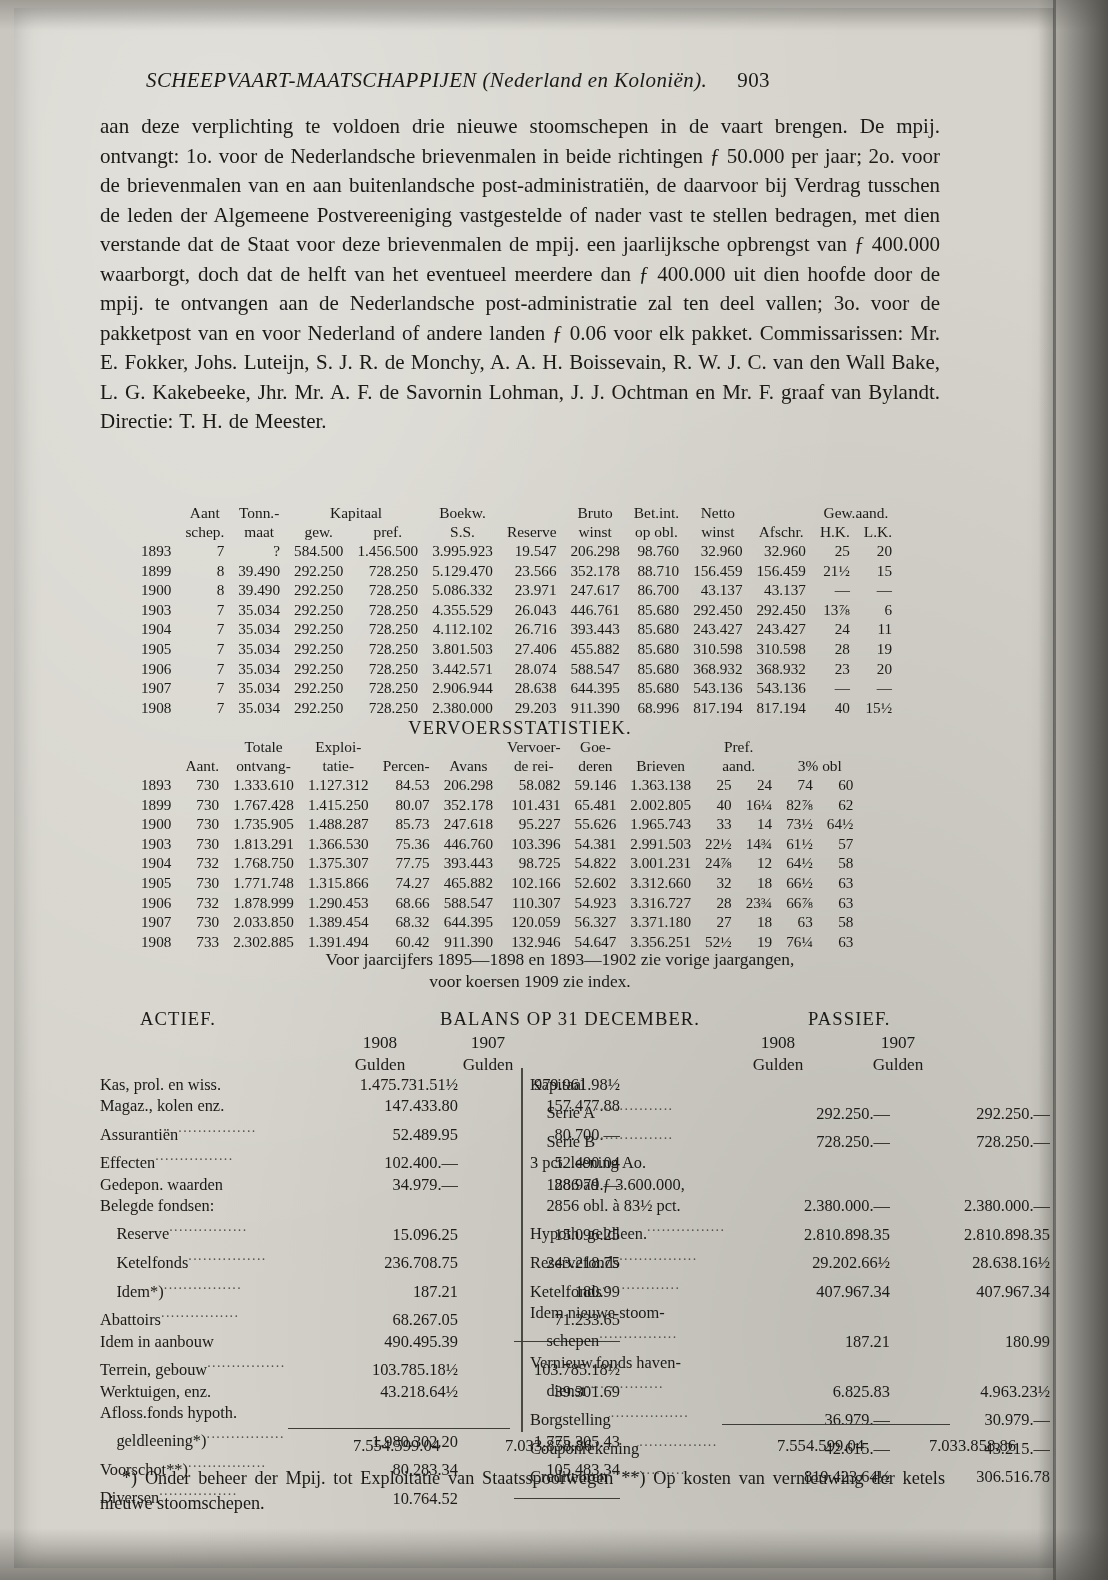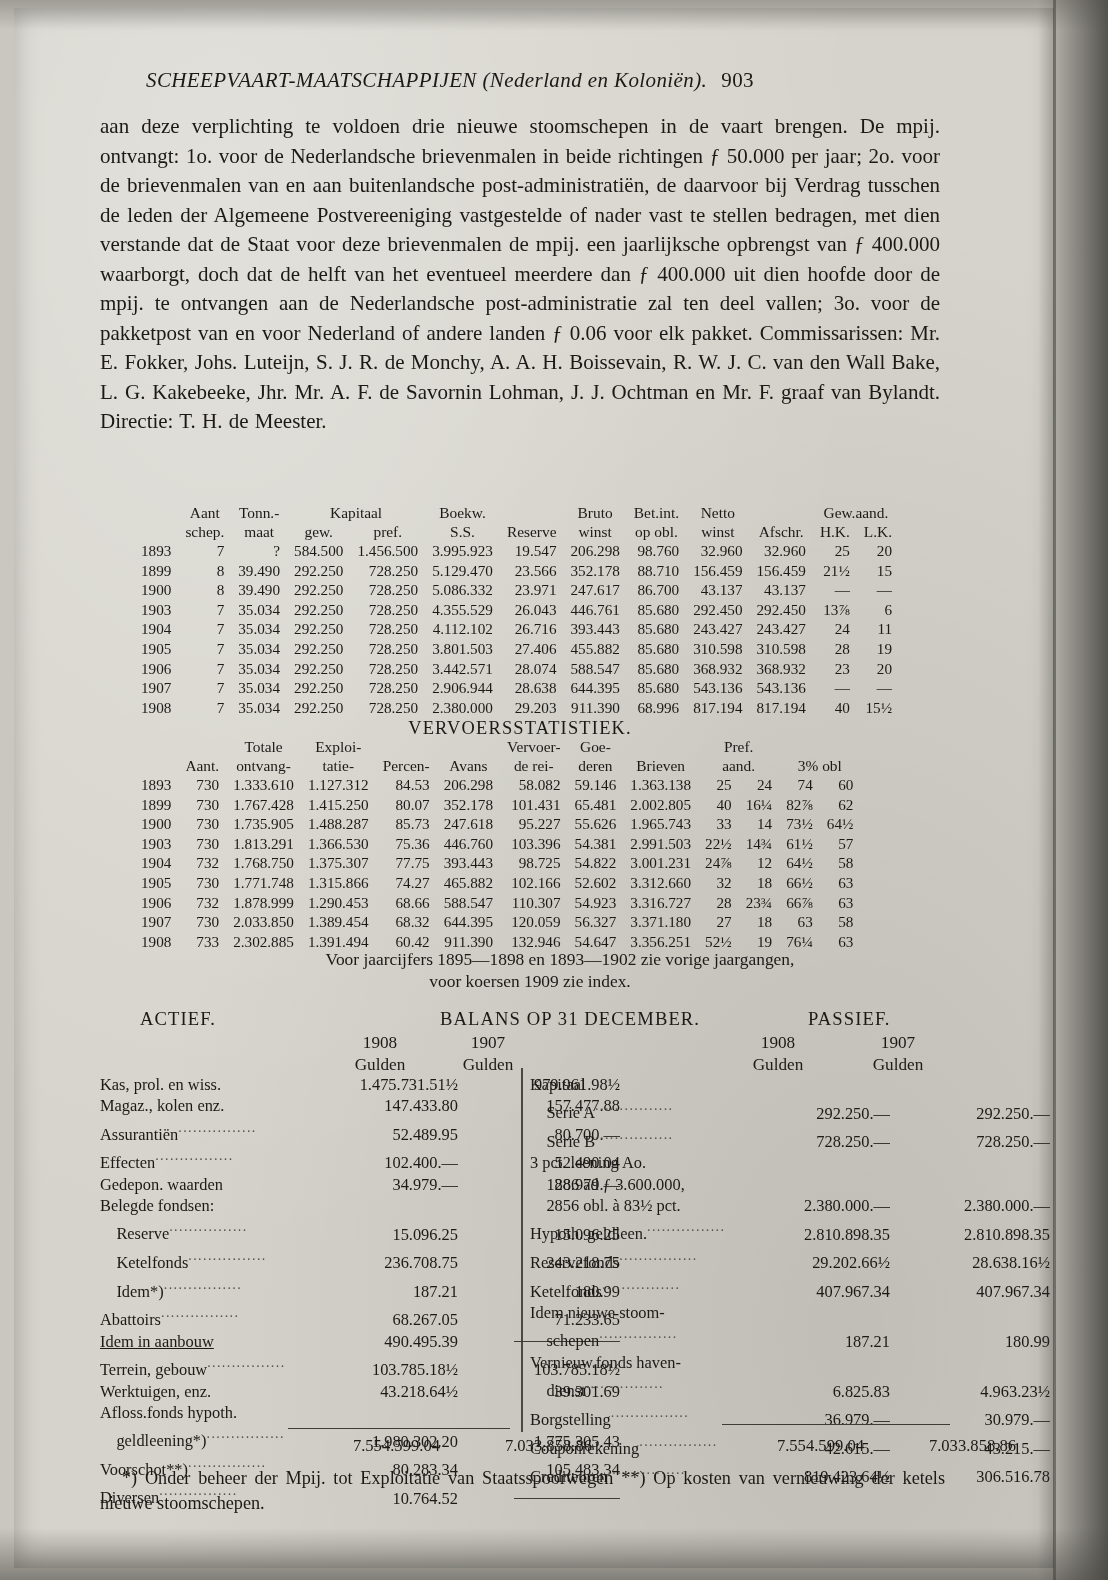--- a/index.html
+++ b/index.html
@@ -71,21 +71,21 @@
   .hdr {
     position: absolute;
     left: 146px;
     top: 68px;
     width: 800px;
     font-style: italic;
     font-size: 21px;
     letter-spacing: .4px;
     white-space: nowrap;
   }
-  .hdr .pg { font-style: normal; margin-left: 14px; }
+  .hdr .pg { font-style: normal; margin-left: 30px; }
 
   
   .body-text {
     position: absolute;
     left: 100px;
     top: 112px;
     width: 840px;
     font-size: 21px;
     line-height: 29.5px;
     text-align: justify;
@@ -661,21 +661,21 @@
             <td class="lbl" style="width: 196px;"><span> Idem*)</span><span class="dots"> ................</span></td>
             <td class="num">187.21</td>
             <td class="num">180.99</td>
           </tr>
           <tr>
             <td class="lbl" style="width: 196px;"><span>Abattoirs</span><span class="dots"> ................</span></td>
             <td class="num">68.267.05</td>
             <td class="num">71.233.65</td>
           </tr>
           <tr>
-            <td class="lbl" style="width: 196px; text-decoration: underline;"><span>Idem in aanbouw</span></td>
+            <td class="lbl" style="width: 196px;"><span>Idem in aanbouw</span></td>
             <td class="num">490.495.39</td>
             <td class="num"><span style="display: inline-block; width: 106px; border-top: 1px solid rgb(62, 60, 56); vertical-align: 5px;"></span></td>
           </tr>
           <tr>
             <td class="lbl" style="width: 196px;"><span>Terrein, gebouw</span><span class="dots"> ................</span></td>
             <td class="num">103.785.18½</td>
             <td class="num">103.785.18½</td>
           </tr>
           <tr>
             <td class="lbl" style="width: 196px;"><span>Werktuigen, enz.</span></td>

